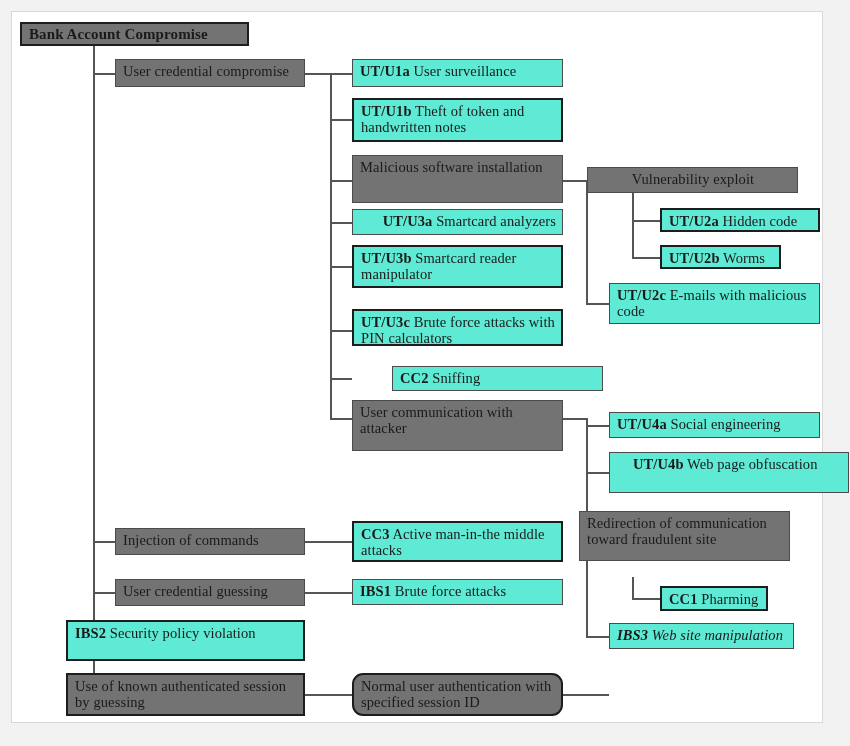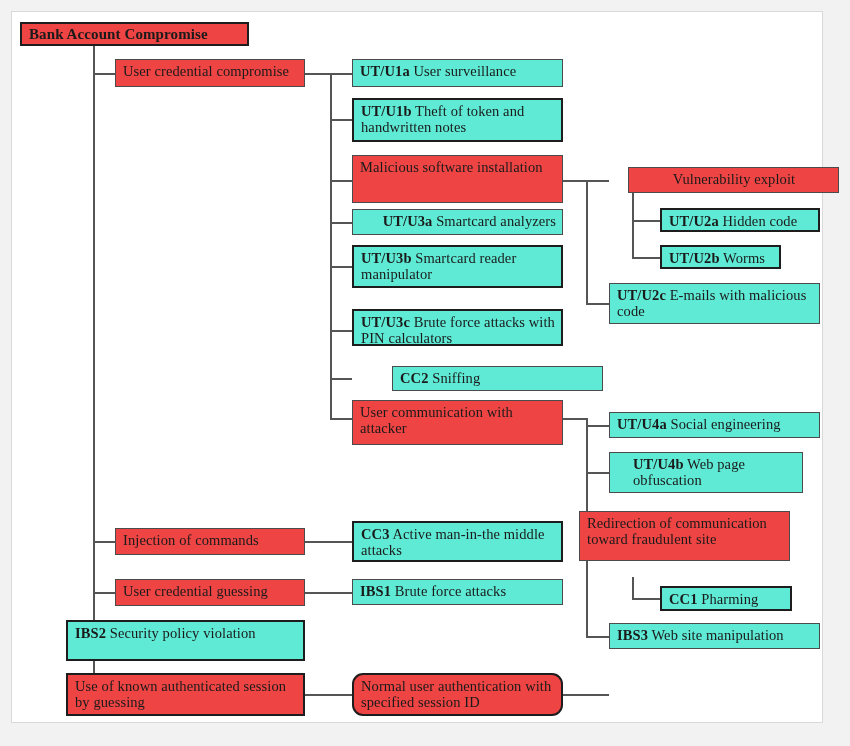--- a/index.html
+++ b/index.html
@@ -32,21 +32,21 @@
     left: 0;
     top: 0;
     width: 850px;
     height: 746px;
   }
 
   
   .node {
     position: absolute;
     box-sizing: border-box;
-    background: #ef4444;
+    background: #737373;
     border: 1px solid #4b4b4b;
     color: #1a1a1a;
     font-size: 14.5px;
     line-height: 1.12;
     padding: 3px 6px 2px 7px;
     white-space: normal;
     letter-spacing: 0.1px;
   }
   .node.green  { background: #5eead4; }
   .node.thick  { border: 2.5px solid #1d1d1d; }
@@ -134,21 +134,21 @@
   </div>
 
   <div class="node green thick" style="left:352px; top:98px; width:211px; height:44px;">
     <span class="code">UT/U1b</span><span> Theft of token and handwritten notes</span>
   </div>
 
   <div class="node" style="left:352px; top:155px; width:211px; height:48px;">
     <span>Malicious software installation</span>
   </div>
 
-  <div class="node center" style="left:628px; top:167px; width:211px; height:26px;">
+  <div class="node center" style="left:587px; top:167px; width:211px; height:26px;">
     <span>Vulnerability exploit</span>
   </div>
 
   <div class="node green thick" style="left:660px; top:208px; width:160px; height:24px;">
     <span class="code">UT/U2a</span><span> Hidden code</span>
   </div>
 
   <div class="node green thick" style="left:660px; top:245px; width:121px; height:24px;">
     <span class="code">UT/U2b</span><span> Worms</span>
   </div>
@@ -166,41 +166,41 @@
   </div>
 
   <div class="node green thick" style="left:352px; top:309px; width:211px; height:37px;">
     <span class="code">UT/U3c</span><span> Brute force attacks with PIN calculators</span>
   </div>
 
   <div class="node green" style="left:352px; top:366px; width:211px; height:25px;margin-left:40px;">
     <span class="code">CC2</span><span> Sniffing</span>
   </div>
 
-  <div class="node" style="left:352px; top:400px; width:211px; height:45px;">
+  <div class="node" style="left:352px; top:400px; width:211px; height:51px;">
     <span>User communication with attacker</span>
   </div>
 
   <div class="node green" style="left:609px; top:412px; width:211px; height:26px;">
     <span class="code">UT/U4a</span><span> Social engineering</span>
   </div>
 
-  <div class="node green" style="left:609px; top:452px; width:194px; height:41px;padding-left:23px;">
+  <div class="node green" style="left:609px; top:452px; width:240px; height:41px;padding-left:23px;">
     <span class="code">UT/U4b</span><span> Web page obfuscation</span>
   </div>
 
   <div class="node" style="left:579px; top:511px; width:211px; height:50px;">
     <span>Redirection of communication toward fraudulent site</span>
   </div>
 
-  <div class="node green thick" style="left:660px; top:586px; width:132px; height:25px;">
+  <div class="node green thick" style="left:660px; top:586px; width:108px; height:25px;">
     <span class="code">CC1</span><span> Pharming</span>
   </div>
 
-  <div class="node green" style="left:609px; top:623px; width:211px; height:26px;">
+  <div class="node green" style="left:609px; top:623px; width:185px; height:26px;font-style:italic;">
     <span class="code">IBS3</span><span> Web site manipulation</span>
   </div>
 
   <div class="node" style="left:115px; top:528px; width:190px; height:27px;">
     <span>Injection of commands</span>
   </div>
 
   <div class="node green thick" style="left:352px; top:521px; width:211px; height:41px;">
     <span class="code">CC3</span><span> Active man-in-the middle attacks</span>
   </div>

